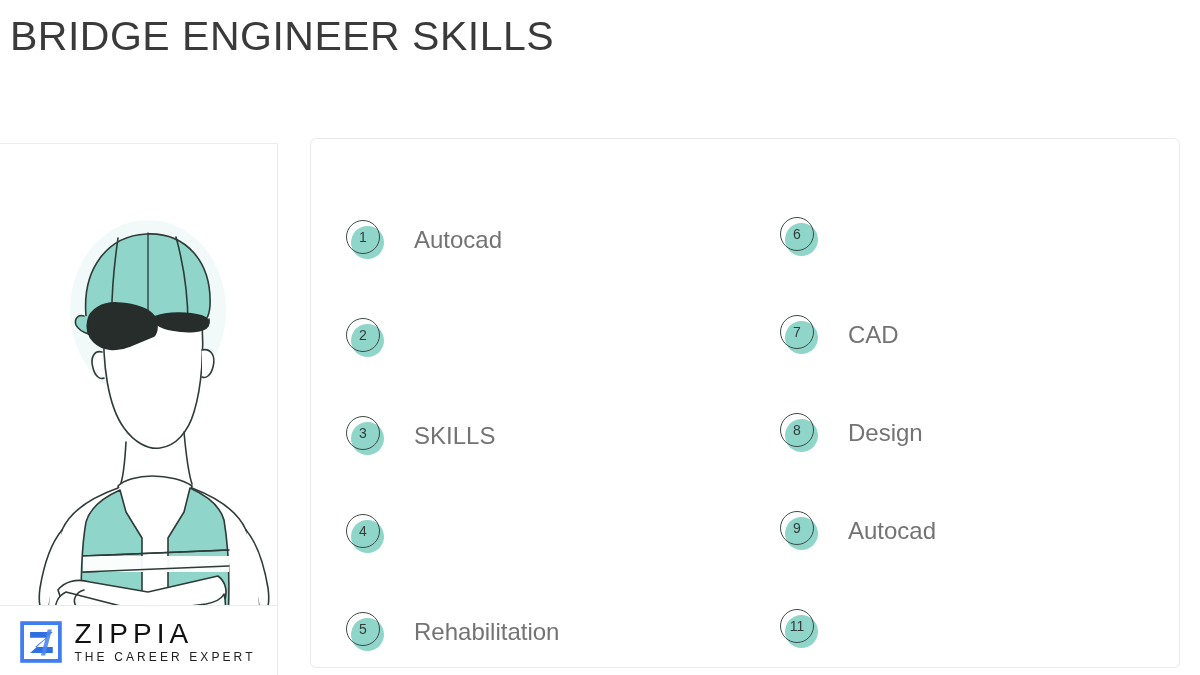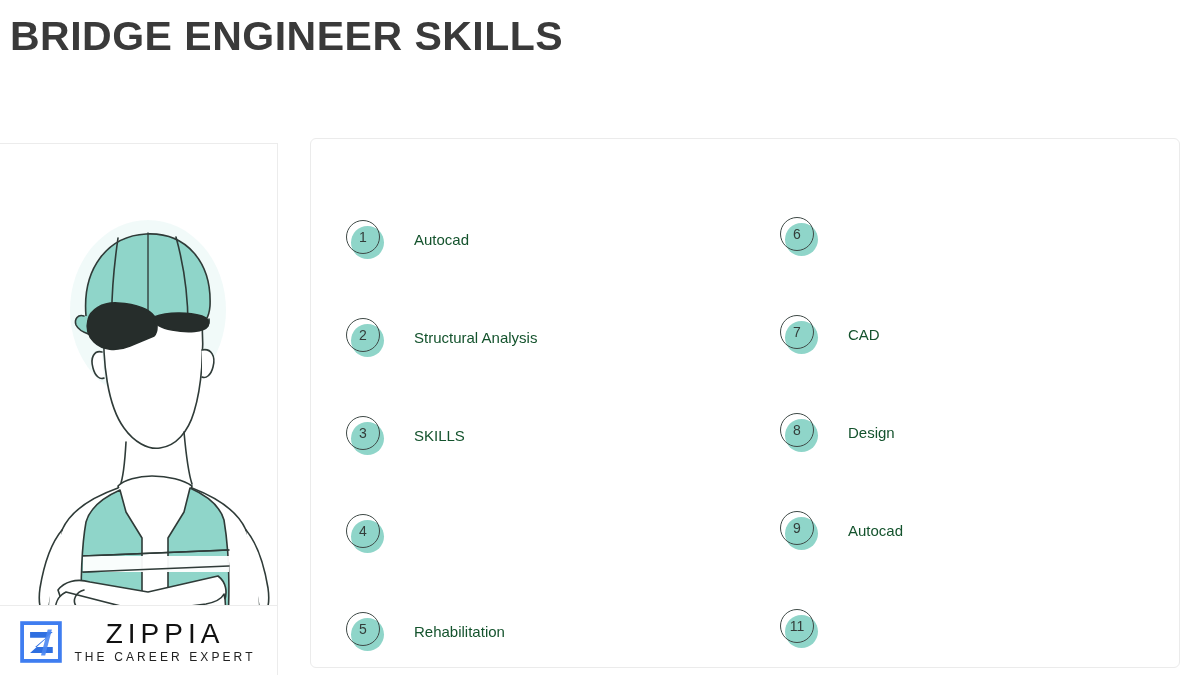--- a/index.html
+++ b/index.html
@@ -15,21 +15,21 @@
     font-family: "Liberation Sans", sans-serif;
     background: #ffffff;
   }
 
   
   .page-title {
     position: absolute;
     left: 10px;
     top: 14px;
     font-size: 41px;
-    font-weight: bold;
+    font-weight: normal;
     letter-spacing: 0.5px;
     color: #3a3a3a;
     line-height: 1.1;
     white-space: nowrap;
   }
 
   
   .left-card {
     position: absolute;
     left: -2px;
@@ -75,21 +75,21 @@
     gap: 12px;
   }
   .logo-mark {
     width: 42px;
     height: 42px;
     flex: none;
   }
   .logo-text-block {
     display: flex;
     flex-direction: column;
-    align-items: center;
+    align-items: flex-start;
     gap: 3px;
   }
   .logo-wordmark {
     font-size: 28px;
     font-weight: normal;
     letter-spacing: 5px;
     color: #111111;
     line-height: 1;
   }
   .logo-tagline {
@@ -168,22 +168,22 @@
     width: 34px;
     height: 34px;
     display: flex;
     align-items: center;
     justify-content: center;
     font-size: 14px;
     color: #333d3a;
     line-height: 1;
   }
   .skill-label {
-    font-size: 15px;
-    color: #14532d;
+    font-size: 24px;
+    color: #737373;
     line-height: 1.2;
     white-space: nowrap;
   }
 </style>
 </head>
 <body>
 
 <div class="page-title">BRIDGE ENGINEER SKILLS</div>
 
 <div class="left-card">
@@ -291,21 +291,20 @@
         </span>
         <span class="skill-label">Autocad</span>
       </div>
 
       <div class="skill-row">
         <span class="badge">
           <span class="badge-fill"></span>
           <span class="badge-ring"></span>
           <span class="badge-num">2</span>
         </span>
-        <span class="skill-label">Structural Analysis</span>
       </div>
 
       <div class="skill-row">
         <span class="badge">
           <span class="badge-fill"></span>
           <span class="badge-ring"></span>
           <span class="badge-num">3</span>
         </span>
         <span class="skill-label">SKILLS</span>
       </div>

